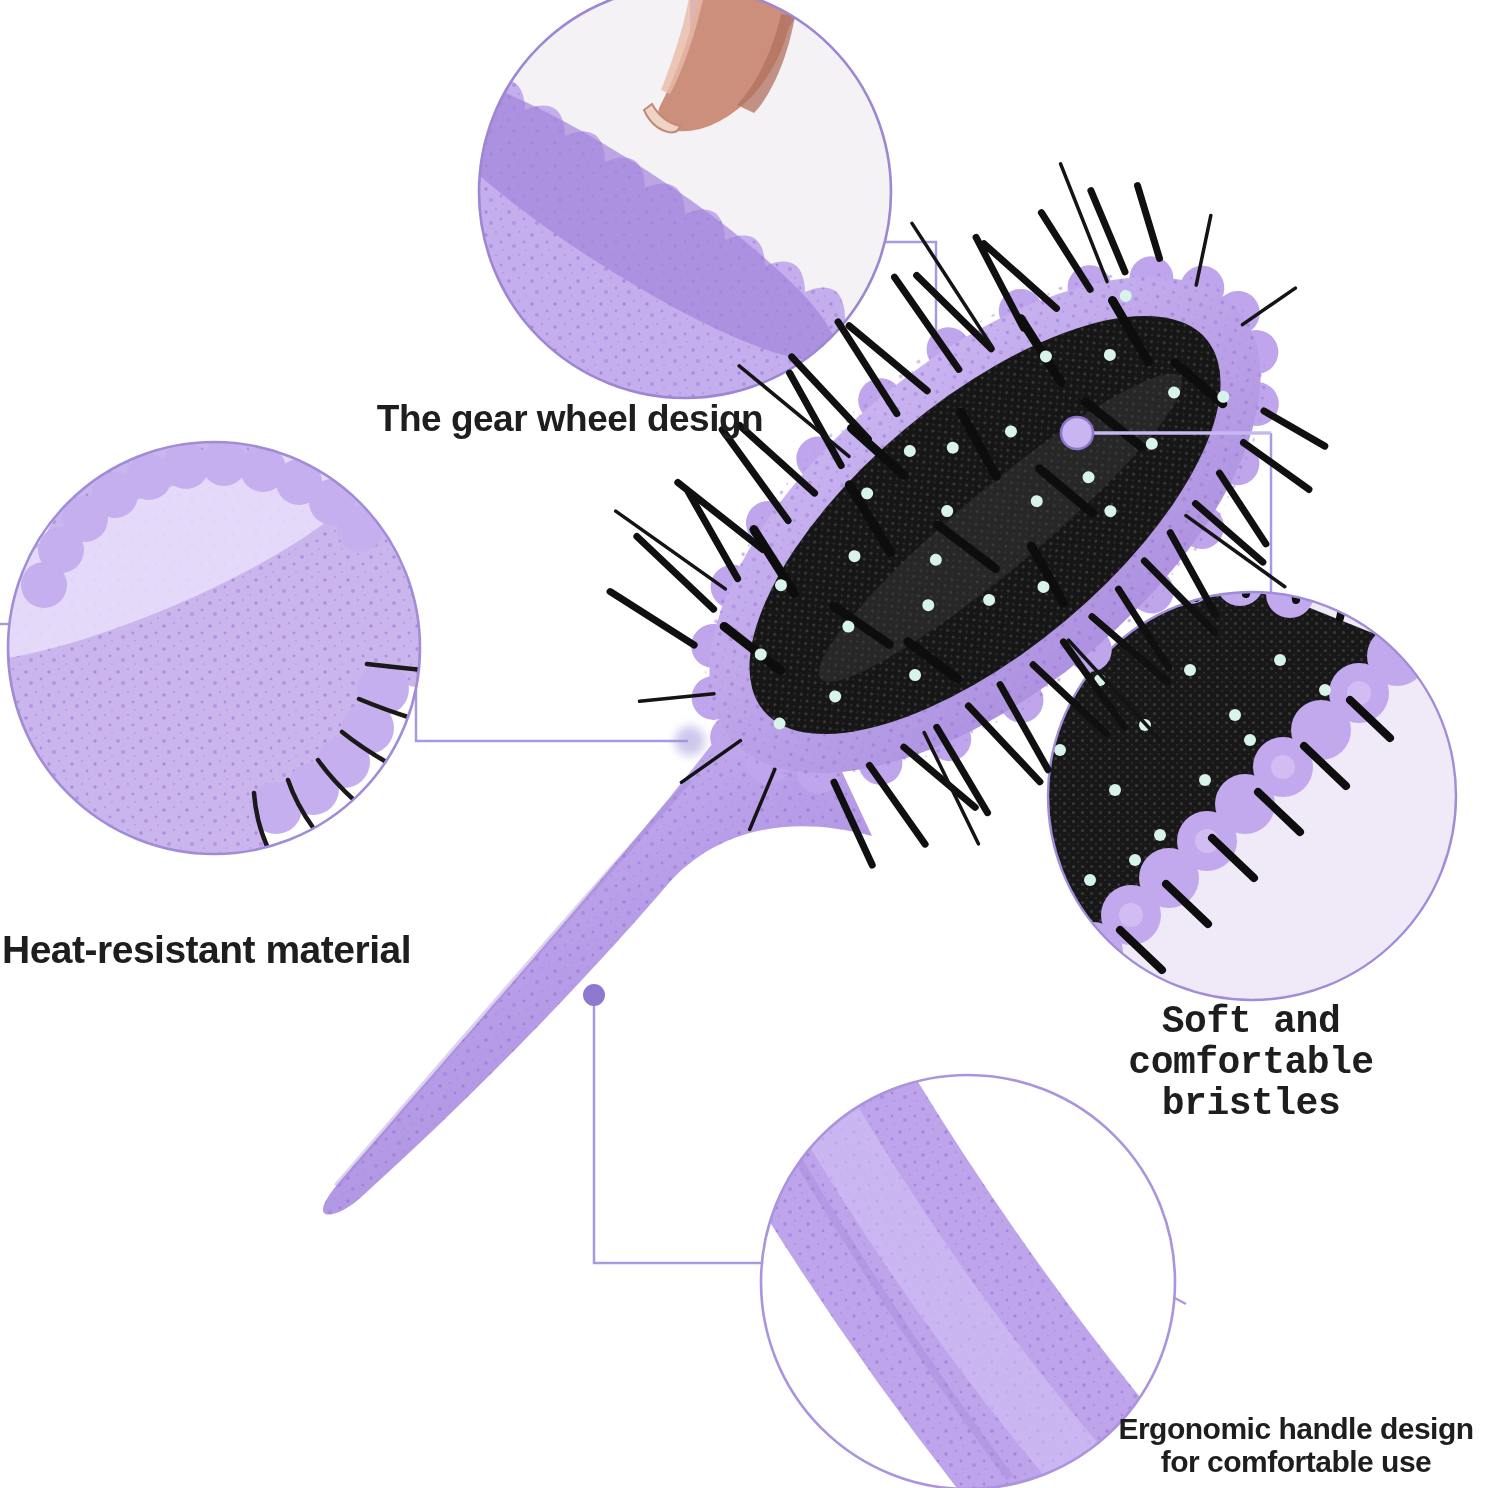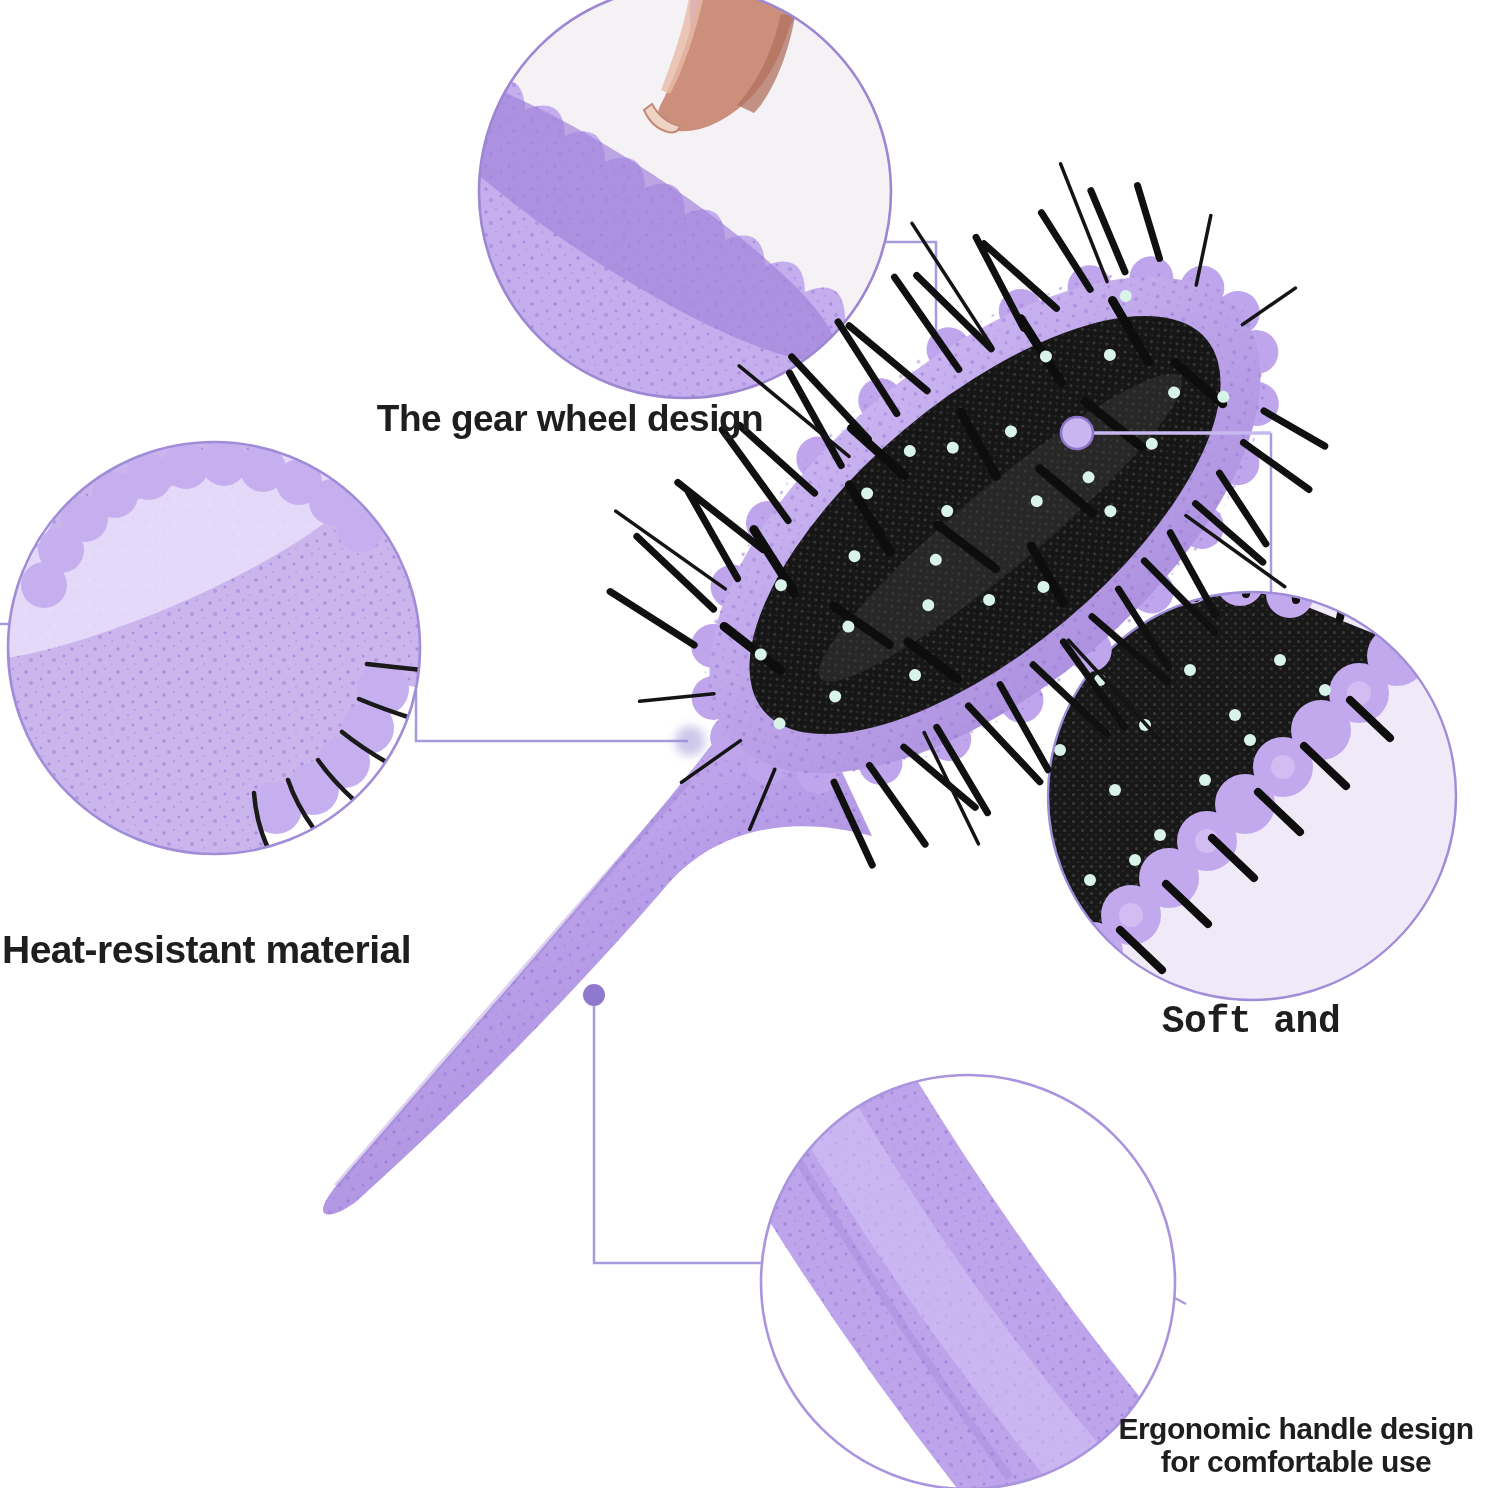--- a/index.html
+++ b/index.html
@@ -310,20 +310,21 @@
 <div class="caption cap-gear">
   <span class="ln">The gear wheel design</span>
 </div>
 
 <div class="caption cap-heat">
   <span class="ln">Heat-resistant material</span>
 </div>
 
 <div class="caption cap-soft">
   <span class="ln">Soft and</span>
+  <span class="ln">comfortable bristles</span>
 </div>
 
 <div class="caption cap-ergo">
   <span class="ln">Ergonomic handle design</span>
   <span class="ln">for comfortable use</span>
 </div>
 
 </div>
 
 </body></html>

